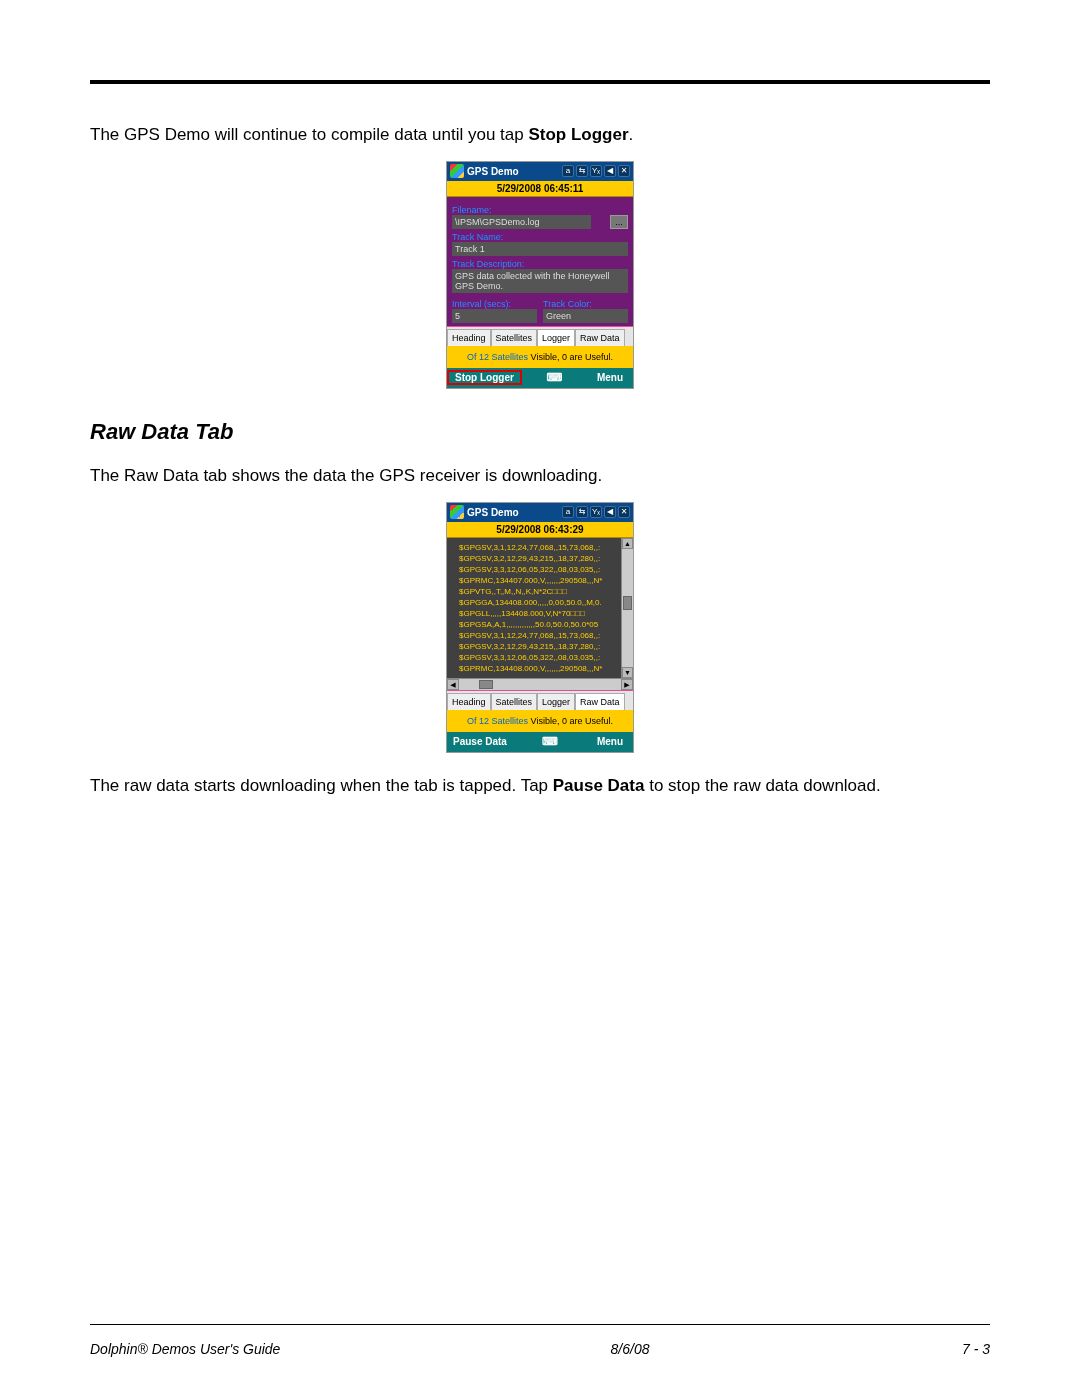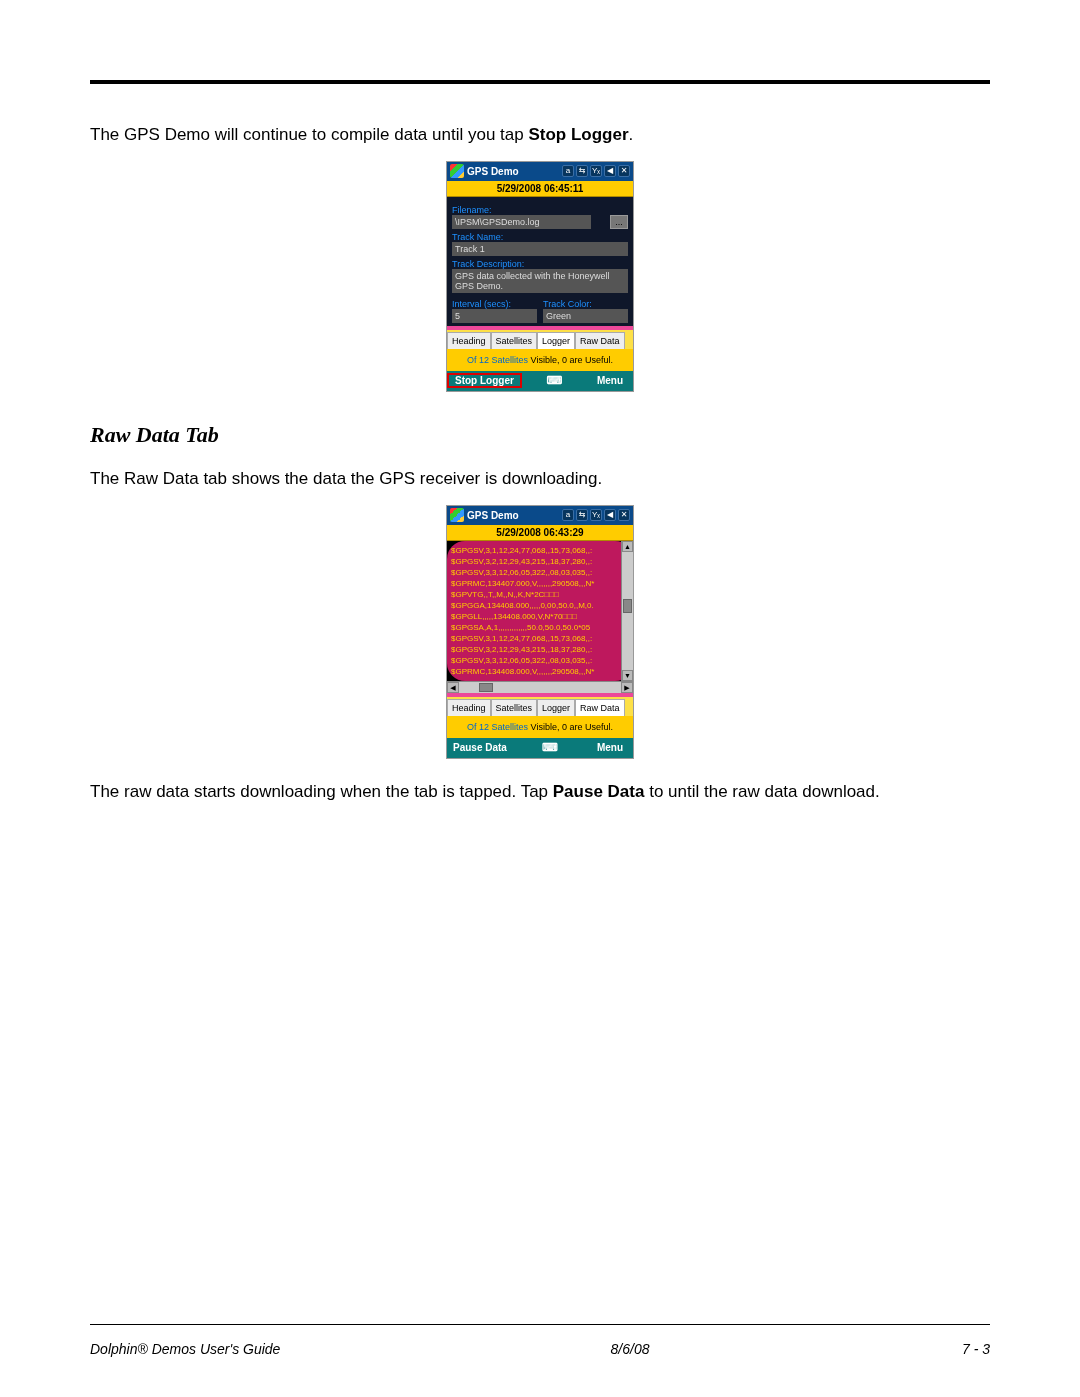--- a/index.html
+++ b/index.html
@@ -1,51 +1,51 @@
 <!DOCTYPE html>
 <html><head>
 <meta charset="utf-8">
 <style>
   * { box-sizing: border-box; margin: 0; padding: 0; }
   body { font-family: Arial, Helvetica, sans-serif; background: #fff; width: 1080px; height: 1397px; position: relative; padding: 80px 90px 60px 90px; color: #000; }
   .thick-rule { border-top: 4px solid #000; margin-bottom: 40px; }
   .body-text { font-size: 17px; line-height: 1.35; margin-bottom: 14px; }
   .body-text b { font-weight: bold; }
-  .section-heading { font-size: 22px; font-weight: bold; font-style: italic; margin-top: 30px; margin-bottom: 20px; font-family: Liberation Serif, serif; }
+  .section-heading { font-size: 22px; font-weight: bold; font-style: italic; margin-top: 30px; margin-bottom: 20px; }
   .centered { display: flex; justify-content: center; margin: 8px 0 22px 0; }
 
   
   .device { width: 188px; border: 1px solid #999; font-family: Tahoma, Arial, sans-serif; background: #000; }
   .titlebar { background: #0a4a8a; display: flex; align-items: center; height: 19px; color: #fff; font-size: 10px; padding: 0 3px; gap: 3px; }
   .win-flag { width: 14px; height: 14px; background: linear-gradient(135deg,#f33 0 25%,#3c3 0 50%,#39f 0 75%,#fc3 0); border-radius: 2px; }
   .titlebar .label { font-weight: bold; flex: 1; }
   .status-icons { display: flex; gap: 2px; }
   .status-icons span { display:inline-block; width:12px; height:12px; background:#07355e; border:1px solid #3a6ea5; border-radius:2px; font-size:8px; line-height:10px; text-align:center; color:#fff; }
   .datebar { background: #ffcc00; color: #000; font-size: 10px; font-weight: bold; text-align: center; padding: 2px 0; border-bottom:1px solid #b08a00;}
-  .formarea { background: #0f172a; padding: 5px 5px 3px 5px; }
+  .formarea { background: #701a75; padding: 5px 5px 3px 5px; }
   .field-label { color: #1e90ff; font-size: 9px; margin-top: 3px; }
   .field-val { background: #555; color: #ddd; font-size: 9px; padding: 2px 3px; display:flex; align-items:center; }
   .file-row { display:flex; gap:19px; }
   .file-row .field-val { flex:1; }
   .browse-btn { background:#777; color:#000; font-size:9px; width:18px; display:flex; align-items:center; justify-content:center; border:1px solid #999;}
   .desc-val { height: 24px; }
   .two-col { display:flex; gap:6px; margin-top:3px;}
   .two-col > div { flex:1; }
-  .tabs { display:flex; background:#fde047; border-top:4px solid #ec4899;}
+  .tabs { display:flex; background:#e5e5e5; border-top:1px solid #ec4899;}
   .tab { font-size:9px; padding:3px 4px; border:1px solid #aaa; border-bottom:none; background:#eee; margin-top:2px; color:#000;}
   .tab.active { background:#fff; font-weight:normal; }
   .statusline { background:#ffcc00; color:#000; font-size:9px; text-align:center; padding:6px 0; }
   .statusline .useful { color:#0066cc; }
   .menubar { background:#0a7a7a; display:flex; align-items:center; height:20px; color:#fff; font-size:10px; font-weight:bold; }
   .menubar .left-btn { padding: 0 6px; }
   .menubar .sip { flex:1; text-align:center; font-size:11px; }
   .menubar .right-btn { padding: 0 10px; }
   .highlight-box { border:2px solid #d00; }
 
-  .rawarea { background:#be185d; padding:4px 0 0 4px; position:relative; height:140px;border-radius:18px; }
+  .rawarea { background:#404040; padding:4px 0 0 12px; position:relative; height:140px; }
   .rawline { color:#fc0; font-size:8px; white-space:nowrap; overflow:hidden; line-height:11px; font-family: Tahoma, sans-serif;}
   .vscroll { position:absolute; right:0; top:0; bottom:0; width:12px; background:#ccc; border-left:1px solid #888;}
   .vscroll .arrow { height:11px; background:#bbb; border:1px solid #888; font-size:7px; text-align:center; line-height:9px; color:#000;}
   .vscroll .thumb { position:absolute; left:1px; right:1px; top:58px; height:14px; background:#888; border:1px solid #666;}
   .hscroll { display:flex; height:12px; background:#ccc; border-top:1px solid #888;}
   .hscroll .arrow { width:12px; background:#bbb; border:1px solid #888; font-size:7px; text-align:center; line-height:9px; color:#000;}
   .hscroll .track { flex:1; position:relative; }
   .hscroll .thumb { position:absolute; top:1px; bottom:1px; left:20px; width:14px; background:#888; border:1px solid #666;}
 
   
@@ -171,21 +171,21 @@
     </div>
     <div class="menubar">
       <span class="left-btn">Pause Data</span>
       <span class="sip">⌨</span>
       <span class="right-btn">Menu</span>
     </div>
   </div>
 </div>
 
 <p class="body-text">
-  <span>The raw data starts downloading when the tab is tapped. Tap </span><b>Pause Data</b><span> to until the raw data download.</span>
+  <span>The raw data starts downloading when the tab is tapped. Tap </span><b>Pause Data</b><span> to stop the raw data download.</span>
 </p>
 
 <div class="thin-rule"></div>
 <div class="footer">
   <div class="left">Dolphin® Demos User's Guide</div>
   <div class="center">
     <div>8/6/08</div>
   </div>
   <div class="right">7 - 3</div>
 </div>

